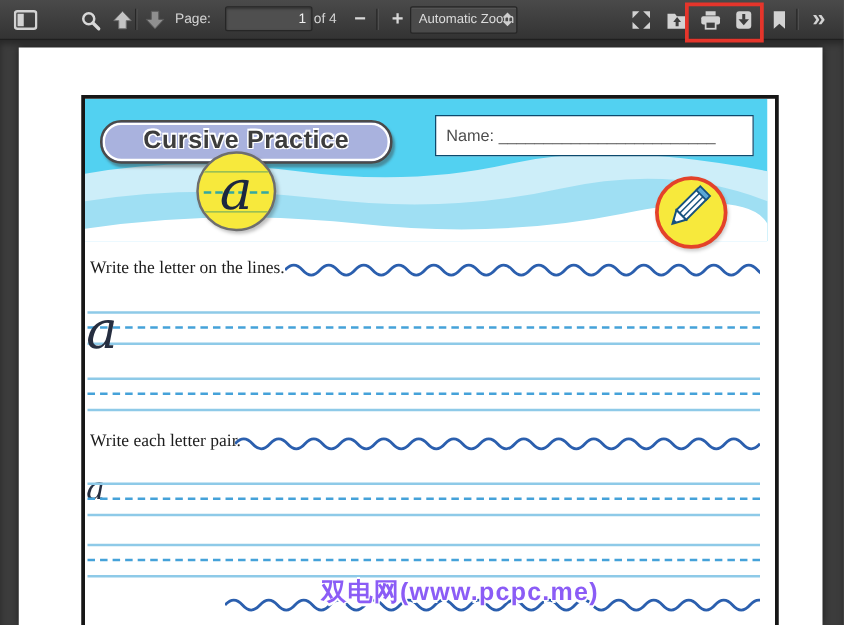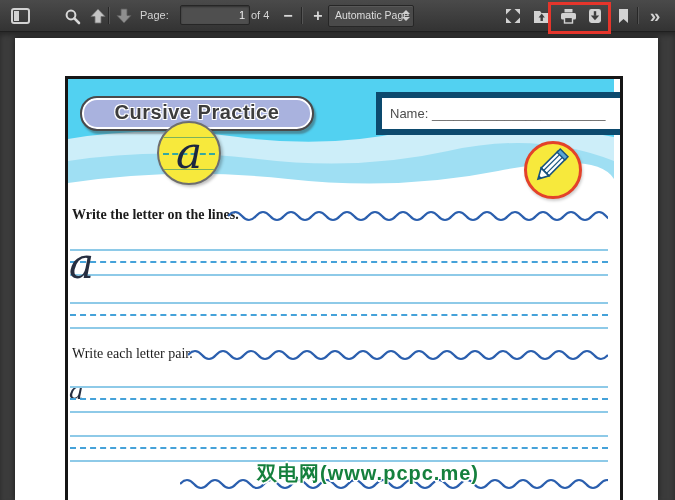--- a/index.html
+++ b/index.html
@@ -39,41 +39,41 @@
     border:2px solid #4a4a4a;border-radius:17px;box-shadow:inset 0 0 0 2px #ffffff,2px 3px 2px rgba(60,60,60,.45);
     text-align:center;line-height:29px;font-size:20px;font-weight:bold;color:#3d3d3d;letter-spacing:.5px;
     text-shadow:-1px -1px 0 #fff,1px -1px 0 #fff,-1px 1px 0 #fff,1px 1px 0 #fff;}
   #letter-circle{position:absolute;left:89px;top:42px;width:60px;height:60px;border-radius:50%;
     background:#f7e93c;border:2px solid #6e6e6e;box-shadow:2px 2px 3px rgba(0,0,0,.25);overflow:hidden;}
   #letter-circle .gl1,#letter-circle .gl3{position:absolute;left:4px;right:4px;height:0;border-top:1.5px solid #7cb25c;}
   #letter-circle .gl1{top:14px;} #letter-circle .gl3{top:46px;}
   #letter-circle .gl2{position:absolute;left:4px;right:4px;top:30px;height:0;border-top:2px dashed #35a8a0;}
   #letter-circle .glyph{position:absolute;left:0;top:2px;width:100%;text-align:center;
     font-family:"DejaVu Serif",serif;font-style:italic;font-size:44px;color:#1c2740;line-height:56px;}
-  #name-box{position:absolute;left:308px;top:13px;width:245px;height:31px;background:#ffffff;
-    border:6px solid #0c4a6e;line-height:31px;font-size:13px;color:#4d4d4d;padding-left:8px;white-space:nowrap;overflow:hidden;}
+  #name-box{position:absolute;left:280px;top:13px;width:245px;height:31px;background:#ffffff;
+    border:1px solid #0c4a6e;line-height:31px;font-size:13px;color:#4d4d4d;padding-left:8px;white-space:nowrap;overflow:hidden;}
   #name-box .nline{color:#5a5a5a;letter-spacing:0;}
   #pencil-circle{position:absolute;left:456px;top:62px;width:52px;height:52px;border-radius:50%;
     background:#f7e93c;border:3px solid #e3422a;box-shadow:1px 2px 3px rgba(0,0,0,.2);}
 
   .ws-label{position:absolute;font-family:"Liberation Serif",serif;font-size:14px;color:#1c1c1c;white-space:nowrap;}
   .wavy{position:absolute;height:12px;overflow:hidden;}
   .ruleset{position:absolute;left:2px;width:538px;height:27px;}
   .ruleset .s1,.ruleset .s3{position:absolute;left:0;right:0;height:0;border-top:2px solid #8ecae8;}
   .ruleset .s1{top:0;} .ruleset .s3{top:25px;}
   .ruleset .s2{position:absolute;left:0;right:0;top:12px;height:0;border-top:2px dashed #45a2d9;}
 
   .cursive{font-family:"DejaVu Serif",serif;font-style:italic;color:#262e40;position:absolute;}
   #sample-large{left:1px;top:164px;font-size:42px;line-height:42px;}
   #sample-small{left:1px;top:299px;font-size:25px;line-height:25px;}
   #pairs{left:60px;top:297px;width:430px;text-align:center;font-size:31px;line-height:36px;
     word-spacing:16px;letter-spacing:1px;}
 
   #watermark{position:absolute;left:80px;top:381px;width:440px;text-align:center;
-    font-size:20px;font-weight:bold;color:#15803d;letter-spacing:1px;
+    font-size:20px;font-weight:bold;color:#8b5cf6;letter-spacing:1px;
     text-shadow:-1px -1px 0 #fff,1px -1px 0 #fff,-1px 1px 0 #fff,1px 1px 0 #fff,0 2px 0 #fff,0 -2px 0 #fff;
     z-index:10;white-space:nowrap;}
 </style>
 </head>
 <body>
 
 <div id="app">
 
   <div id="toolbar">
 
@@ -109,21 +109,21 @@
 
     <div class="tb-btn" style="left:276px;font-size:16px;font-weight:bold;color:#d8d8d8;">
       <span>−</span>
     </div>
     <div class="tb-divider" style="left:301px;"></div>
     <div class="tb-btn" style="left:306px;font-size:16px;font-weight:bold;color:#d8d8d8;">
       <span>+</span>
     </div>
 
     <div id="zoom-select">
-      <span>Automatic Page</span>
+      <span>Automatic Zoom</span>
       <span class="sel-arrows">
           <b></b>
           <i></i>
         </span>
     </div>
 
     <div class="tb-btn" style="left:501px;">
       <svg width="16" height="16" viewBox="0 0 16 16" fill="#d2d2d2">
         <path d="M1,1 L6.5,1 L1,6.5 Z"></path>
           <path d="M15,1 L9.5,1 L15,6.5 Z"></path>
@@ -205,21 +205,21 @@
               <rect x="17.5" y="6" width="11" height="24" fill="#ffffff" stroke="#17527e" stroke-width="1.6"></rect>
               <line x1="21" y1="6" x2="21" y2="30" stroke="#17527e" stroke-width="1.2"></line>
               <line x1="25" y1="6" x2="25" y2="30" stroke="#17527e" stroke-width="1.2"></line>
               <rect x="17.5" y="3" width="11" height="4.5" fill="#5aa7d6" stroke="#17527e" stroke-width="1.4"></rect>
               <path d="M17.5,30 L23,40 L28.5,30 Z" fill="#ffffff" stroke="#17527e" stroke-width="1.6"></path>
               <path d="M21,36.5 L23,40 L25,36.5 Z" fill="#17527e"></path>
             </g>
           </svg>
         </div>
 
-        <span class="ws-label" style="left:4px;top:128px;font-weight:bold;">Write the letter on the lines.</span>
+        <span class="ws-label" style="left:4px;top:128px;">Write the letter on the lines.</span>
         <svg class="wavy" style="left:160px;top:131px;width:380px;" viewBox="0 0 380 12" preserveAspectRatio="none">
           <path d="M0 6 q7 -8 14 0 t14 0 t14 0 t14 0 t14 0 t14 0 t14 0 t14 0 t14 0 t14 0 t14 0 t14 0 t14 0 t14 0 t14 0 t14 0 t14 0 t14 0 t14 0 t14 0 t14 0 t14 0 t14 0 t14 0 t14 0 t14 0 t14 0 t14 0" fill="none" stroke="#2b5fae" stroke-width="2.2"></path>
         </svg>
 
         <div class="ruleset" style="top:170px;">
           <span class="s1"></span>
             <span class="s2"></span>
             <span class="s3"></span>
         </div>
         <span class="cursive" id="sample-large">a</span>

